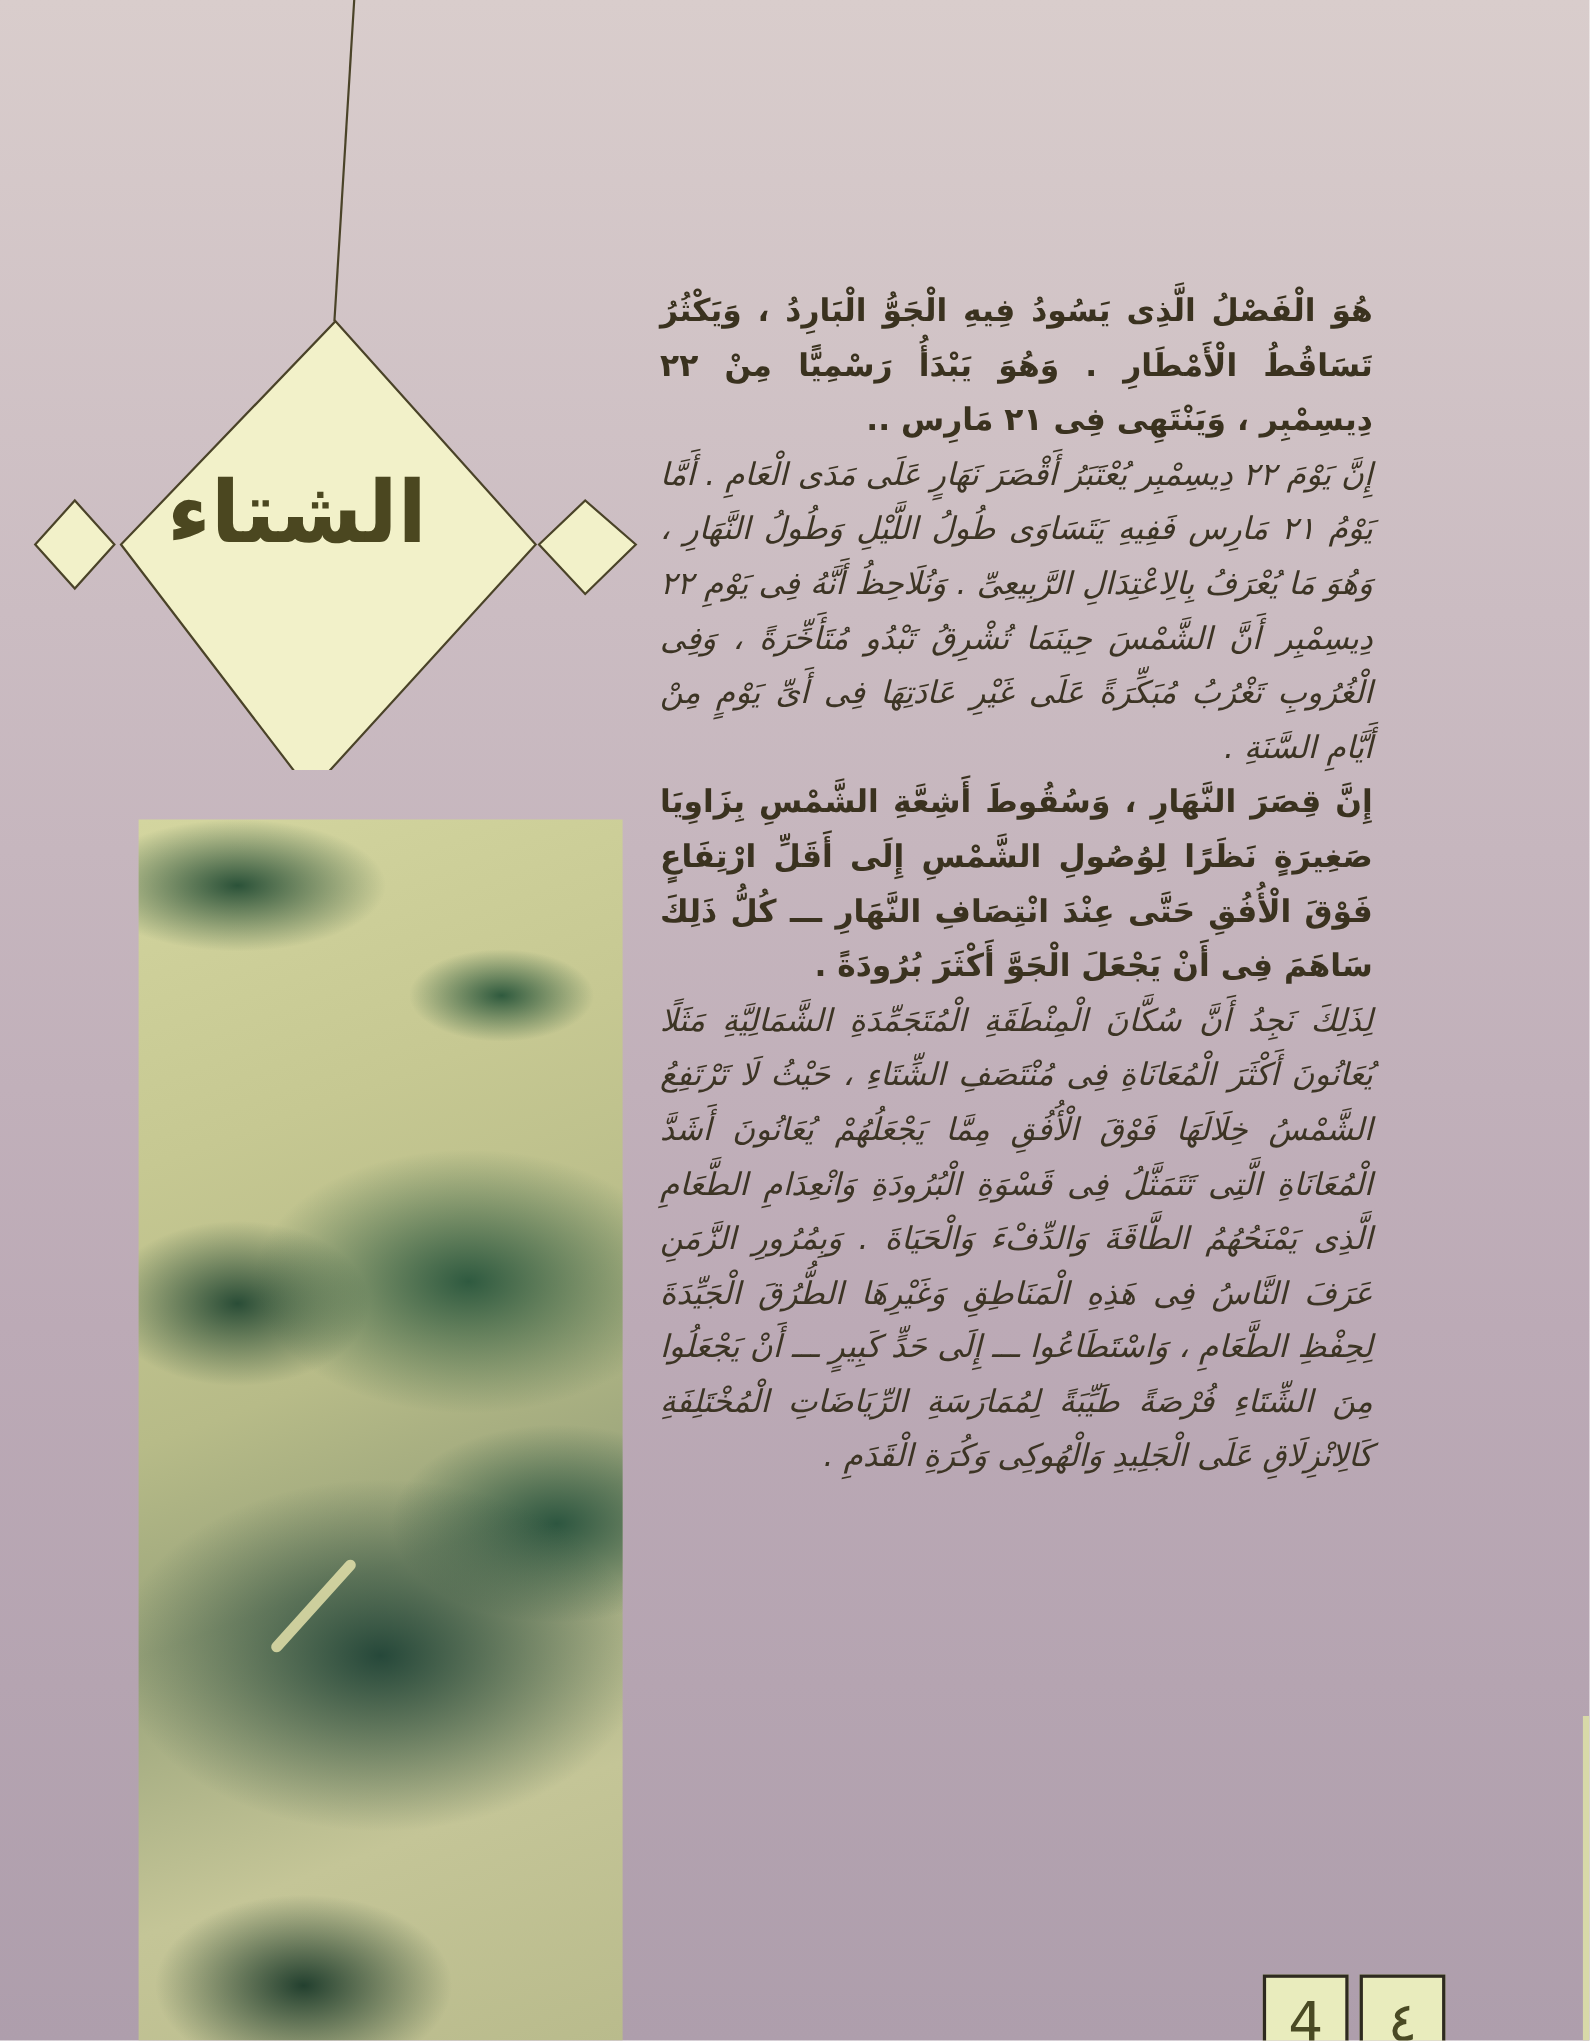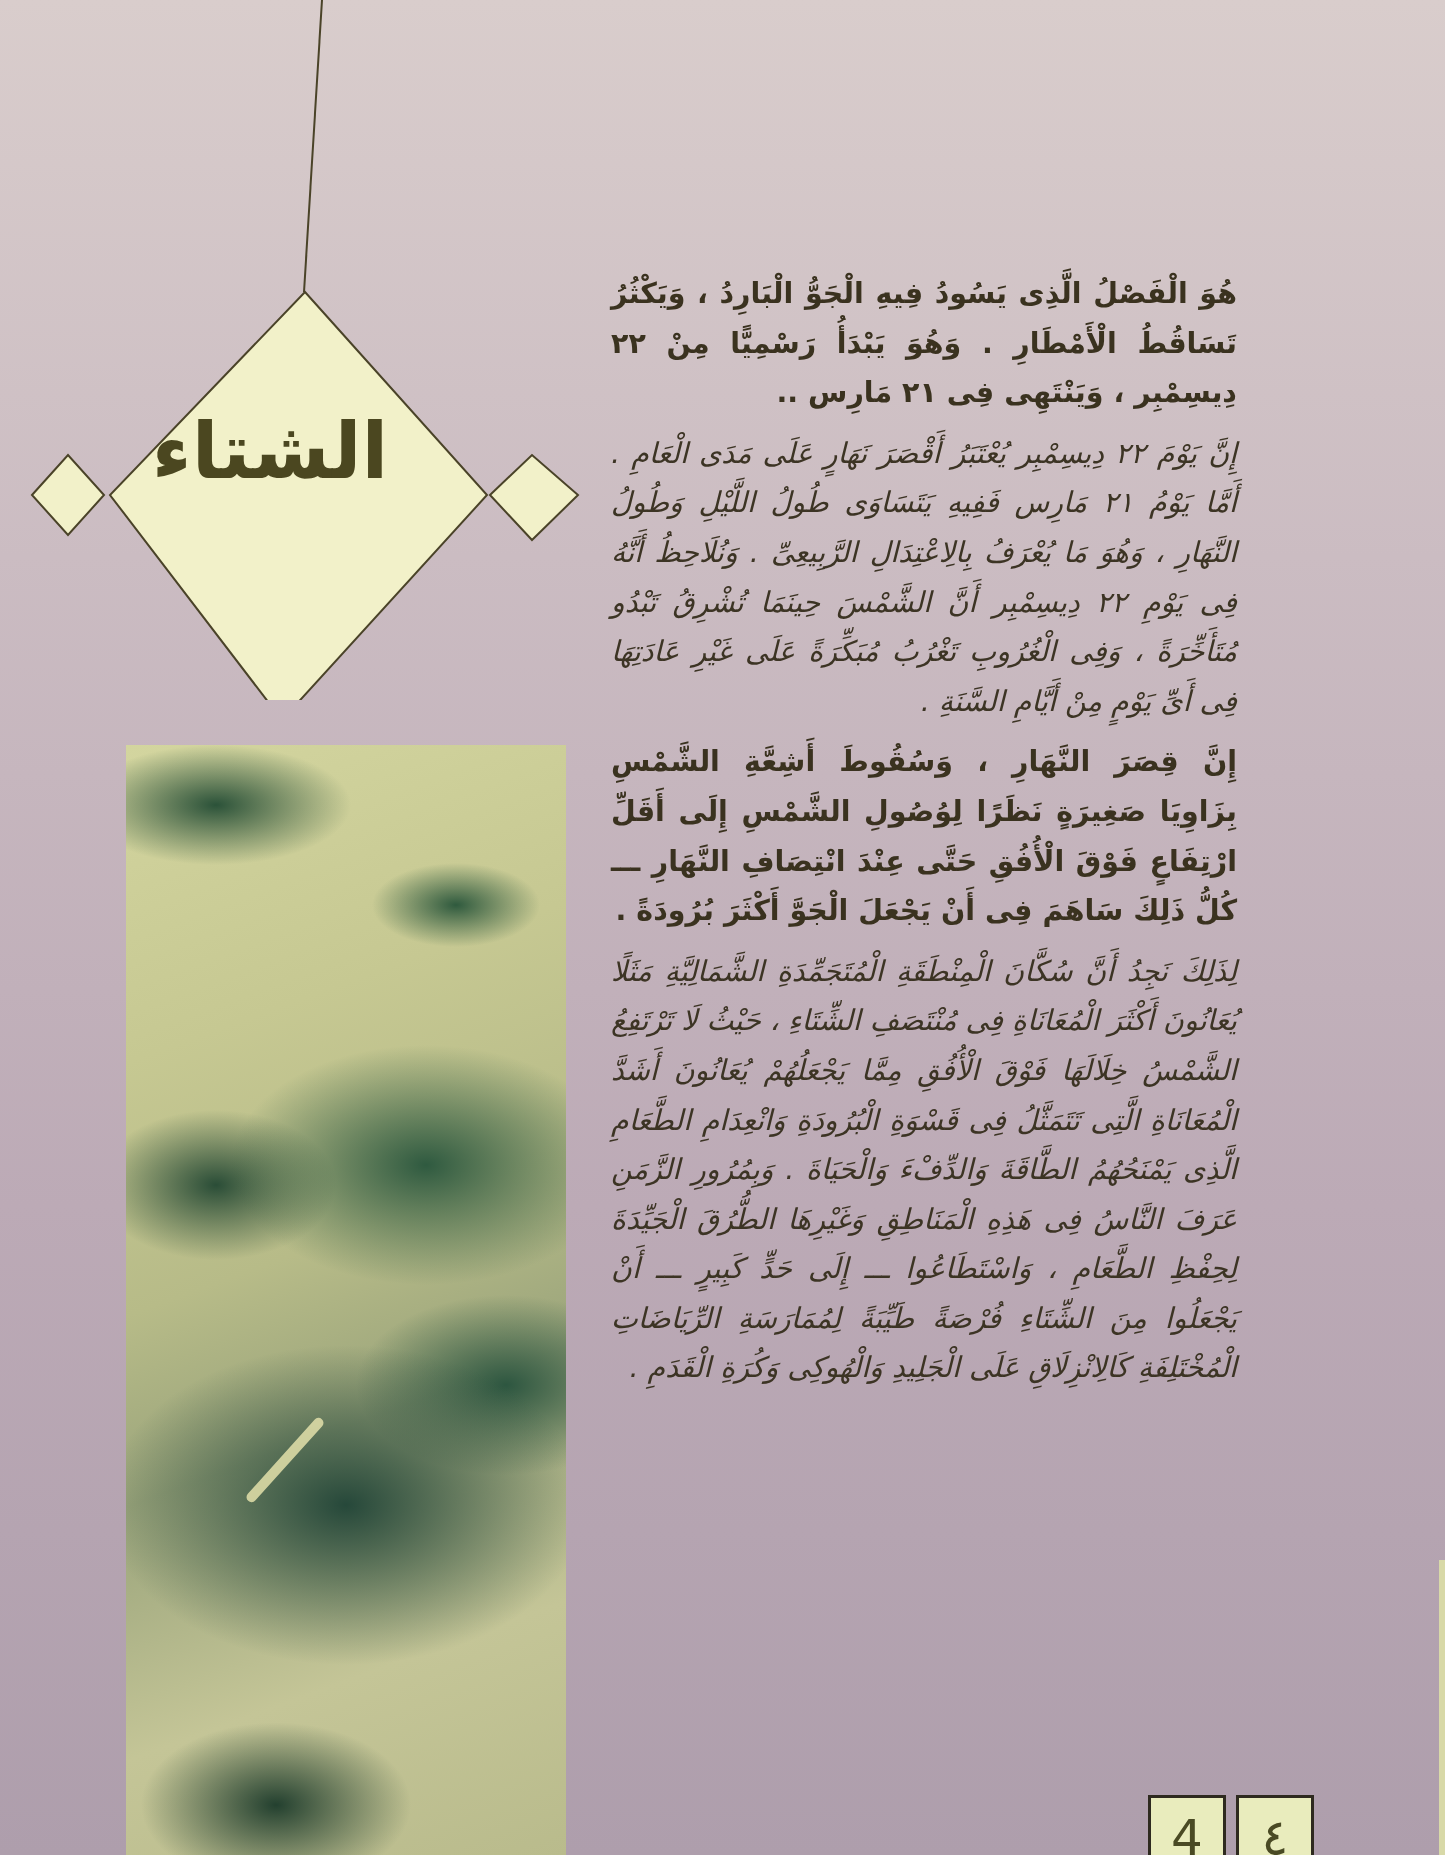--- a/index.html
+++ b/index.html
@@ -12,21 +12,21 @@
       position: absolute; right: 0; top: 1560px; width: 6px; height: 295px;
       background: #d8d9a8;
     }
     .hang-line {
       position: absolute; left: 0; top: 0; width: 600px; height: 300px; pointer-events: none;
     }
     .title-deco {
       position: absolute; left: 0; top: 270px; width: 600px; height: 430px;
     }
     .title-text {
-      position: absolute; left: 100px; top: 412px; width: 340px; text-align: center;
+      position: absolute; left: 100px; top: 428px; width: 340px; text-align: center;
       font-family: "DejaVu Sans", sans-serif; font-weight: bold; font-size: 78px;
       color: #4b4720; direction: rtl; line-height: 1;
     }
     .photo {
       position: absolute; left: 126px; top: 745px; width: 440px; height: 1110px;
       background:
         radial-gradient(ellipse 120px 60px at 330px 160px, #2f5a3e 0%, rgba(47,90,62,0) 70%),
         radial-gradient(ellipse 180px 80px at 90px 60px, #2b5239 0%, rgba(43,82,57,0) 75%),
         radial-gradient(ellipse 260px 160px at 300px 420px, #2f5a40 0%, rgba(47,90,64,0) 75%),
         radial-gradient(ellipse 160px 100px at 90px 440px, #2a4d37 0%, rgba(42,77,55,0) 75%),
@@ -38,21 +38,21 @@
     .photo-streak {
       position: absolute; left: 230px; top: 1455px; width: 110px; height: 10px;
       background: #e3e0aa; border-radius: 6px; transform: rotate(-48deg); opacity: .85;
     }
     .content {
       position: absolute; left: 600px; top: 258px; width: 648px;
       direction: rtl; text-align: justify; text-align-last: right;
       color: #3c3424; font-size: 28.5px; line-height: 49.6px;
       font-family: "DejaVu Sans", sans-serif;
     }
-    .content p { margin: 11px; }
+    .content p { margin: 0; }
     .content .bold { font-weight: bold; color: #3a321f; }
     .content .normal { font-weight: normal; font-style: italic; }
     .page-num {
       position: absolute; top: 1795px; width: 78px; height: 70px;
       background: #e9ecbd; border: 3px solid #2e2a1f; box-sizing: border-box;
       text-align: center; font-size: 50px; line-height: 80px; color: #4a4a24;
       font-family: "DejaVu Sans", sans-serif; overflow: hidden;
     }
   </style>
 </head>

